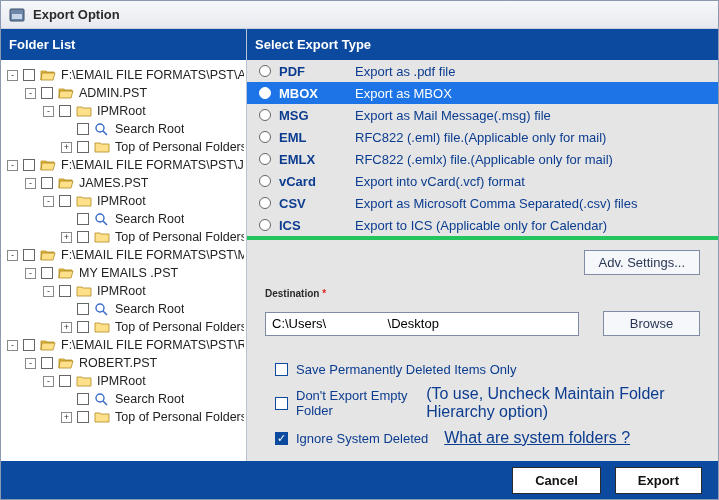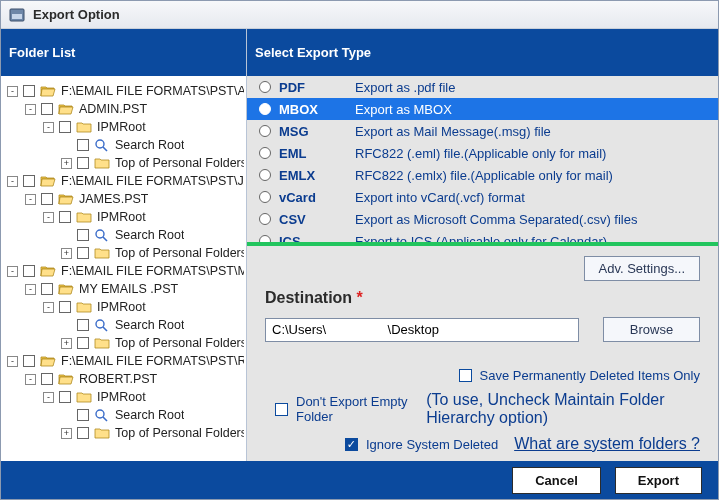--- a/index.html
+++ b/index.html
@@ -1,21 +1,21 @@
 <!DOCTYPE html>
 <html><head>
 <meta charset="utf-8">
 <style>
   * { box-sizing: border-box; margin: 0; padding: 0; font-family: "Segoe UI", Tahoma, sans-serif; }
   body { width: 719px; height: 500px; background: #fff; overflow: hidden; border: 1px solid #8c9ab0; }
   .titlebar { height: 28px; background: linear-gradient(#f7f8fa, #e6e9ef); border-bottom: 1px solid #c9d0da; display: flex; align-items: center; padding: 0 8px; gap:8px;}
   .titlebar-icon { width:16px; height:16px; display:inline-flex; align-items:center; justify-content:center;}
   .titlebar-title { font-size: 13px; color: #2b2b2b; font-weight: 600;}
   .panels { display: flex; height: 432px; }
-  .panel-header { background: #0b4a9e; color: #fff; font-size: 13px; font-weight: 600; padding: 16px 8px; }
+  .panel-header { background: #0b4a9e; color: #fff; font-size: 13px; font-weight: 600; padding: 8px 8px; }
   .left-panel { width: 246px; border-right: 1px solid #b8c4d6; display:flex; flex-direction:column;}
   .right-panel { flex: 1; display:flex; flex-direction:column; background:#e5e5e5;}
   .tree { flex:1; overflow:hidden; padding: 6px 2px; font-size: 12.5px; color:#222; }
   .tree-row { display:flex; align-items:center; height:18px; white-space:nowrap; padding-left: var(--ind,0px); gap:2px;}
   .pm { width:11px; height:11px; border:1px solid #888; background:#fff; display:inline-flex; align-items:center; justify-content:center; font-size:9px; line-height:1; color:#333; cursor:pointer; margin-right:3px; flex:0 0 11px;}
   .sp { width:11px; display:inline-block; margin-right:3px; flex:0 0 11px;}
   .cb { width:12px; height:12px; border:1px solid #666; background:#fff; display:inline-block; margin-right:3px; cursor:pointer; flex:0 0 12px;}
   .ficon { width:16px; height:14px; display:inline-flex; align-items:center; justify-content:center; margin-right:3px; flex:0 0 16px;}
   .label { overflow:hidden; text-overflow: clip; }
   .export-list { border-bottom: 4px solid #22c55e; height: 180px; overflow:hidden; }
@@ -23,27 +23,27 @@
   .export-row.selected { background:#1d74e6; color:#fff; }
   .radio { width:12px; height:12px; border:1px solid #666; border-radius:50%; background:#fff; display:inline-flex; align-items:center; justify-content:center; flex:0 0 12px;}
   .radio.sel::after { content:""; width:6px; height:6px; border-radius:50%; background:#222;}
   .export-row.selected .radio { border-color:#fff;}
   .export-row.selected .radio.sel::after { background:#fff;}
   .code { width: 68px; flex: 0 0 68px; font-weight:600;}
   .desc { flex:1; white-space:nowrap; overflow:hidden;}
   .settings-bar { display:flex; justify-content:flex-end; padding: 10px 18px 4px 0;}
   .btn { background:#f5f7fb; border:1px solid #7e8da5; padding:4px 14px; font-size:13px; color:#2a3856; cursor:pointer;}
   .dest-area { padding: 4px 18px;}
-  .dest-label { font-size:16px; font-weight:600; color:#2b2b2b;}
+  .dest-label { font-size:10px; font-weight:600; color:#2b2b2b;}
   .ast{color:#d22;}
   .dest-row { display:flex; gap:24px; align-items:center; margin-top:10px;}
   .dest-input { flex:1; border:1px solid #7e8da5; height:24px; padding:0 6px; font-size:13px;}
   .browse-btn { width:97px; text-align:center;}
   .options { padding: 14px 18px 0 28px; font-size:13px; color:#0b3c8f;}
-  .optrow { display:flex; align-items:center; gap:8px; margin:8px 0;justify-content:flex-end;}
+  .optrow { display:flex; align-items:center; gap:8px; margin:8px 0;}
   .chk { width:13px; height:13px; border:1px solid #0b4a9e; background:#fff; display:inline-flex; align-items:center; justify-content:center; cursor:pointer; flex:0 0 13px;}
   .chk.on{ background:#0b4a9e;}
   .chk.on::after{content:"✓"; color:#fff; font-size:11px; line-height:1;}
   .hint { color:#0b3c8f; font-size:16px; margin-left: 8px;}
   .hint.paren { color:#0b3c8f;}
   .qmark { color:#0b3c8f; text-decoration:none; margin-left:14px;}
   .footer { height:38px; background:#0b4a9e; display:flex; justify-content:flex-end; align-items:center; padding:0 16px; gap:14px;}
   .fbtn { background:#fff; border:1px solid #2b2b2b; padding:5px 22px; font-size:13px; font-weight:700; color:#111; cursor:pointer;}
 </style>
 </head>

